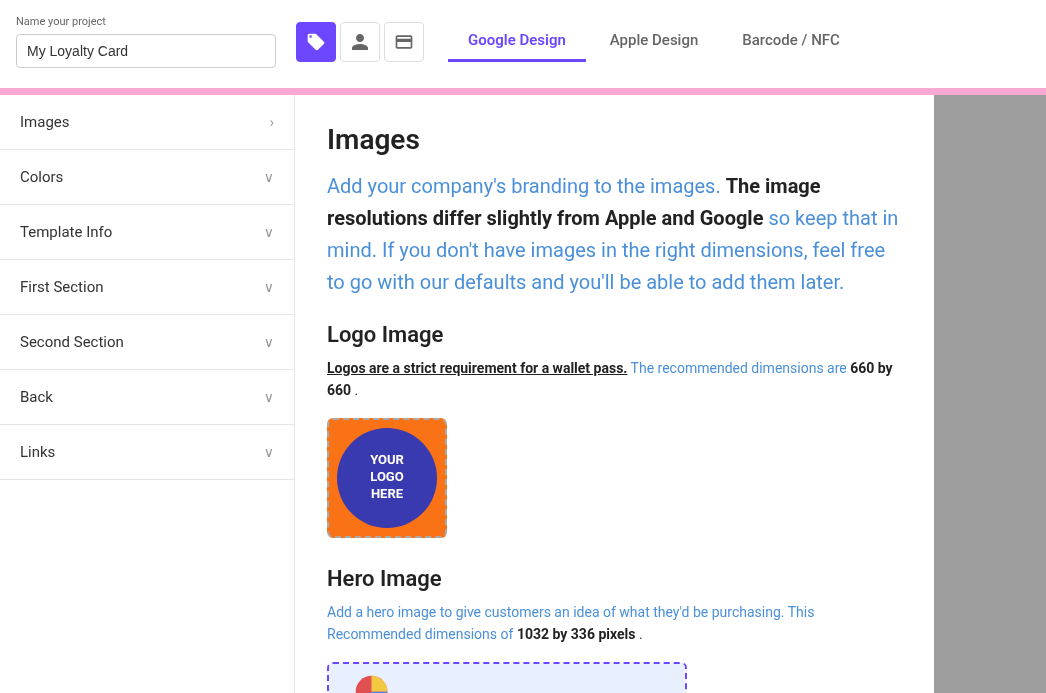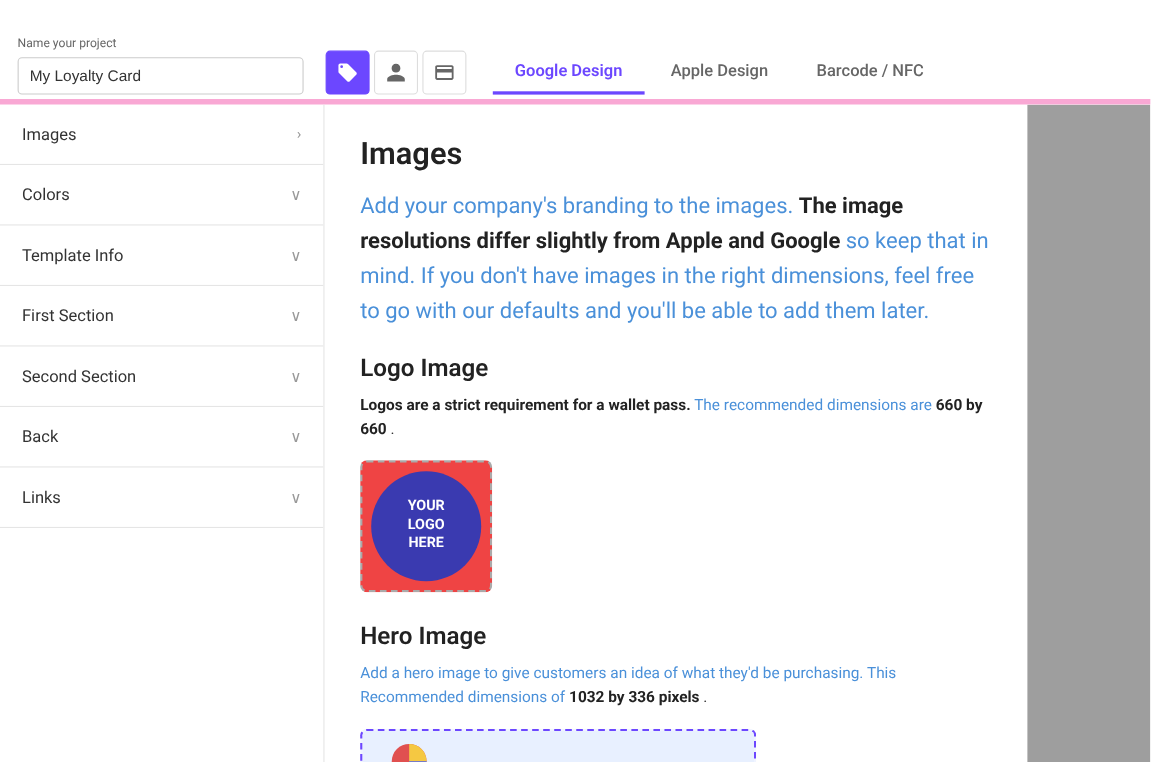--- a/index.html
+++ b/index.html
@@ -1,20 +1,20 @@
 <!DOCTYPE html>
 <html><head>
   <meta charset="utf-8">
   <style>
     * { box-sizing: border-box; margin: 0; padding: 0; }
     body { font-family: -apple-system, BlinkMacSystemFont, 'Segoe UI', Roboto, sans-serif; background: #fff; color: #333; font-size: 14px; }
 
     .app-container { display: flex; flex-direction: column; height: 693px; width: 1046px; overflow: hidden; }
 
-    .top-bar { display: flex; align-items: flex-end; padding: 10px 16px 4px 16px; border-bottom: 5px solid #f9a8d4; height: 95px; }
+    .top-bar { display: flex; align-items: center; padding: 10px 16px 16px 16px; border-bottom: 7px solid #f9a8d4; height: 95px; }
 
     .left-panel { width: 295px; flex-shrink: 0; border-right: 1px solid #e5e5e5; overflow-y: auto; height: 598px; }
 
     .main-content { display: flex; flex: 1; overflow: hidden; }
 
     .project-name-section { width: 260px; padding: 0; }
     .project-name-label { font-size: 11px; color: #666; margin-bottom: 6px; display: block; }
     .project-name-input { width: 100%; padding: 8px 10px; border: 1px solid #ccc; border-radius: 4px; font-size: 14px; color: #333; outline: none; }
 
     .top-right { display: flex; flex: 1; align-items: flex-end; padding-left: 20px; gap: 0; }
@@ -34,23 +34,23 @@
     .content-area { flex: 1; padding: 28px 32px; overflow-y: auto; height: 598px; }
 
     .section-title { font-size: 28px; font-weight: 600; color: #222; margin-bottom: 14px; }
     .section-desc { font-size: 20px; color: #4a90d9; line-height: 1.6; margin-bottom: 24px; }
     .section-desc strong { color: #222; }
 
     .subsection-title { font-size: 22px; font-weight: 600; color: #222; margin-bottom: 10px; margin-top: 8px; }
     .subsection-desc { font-size: 14px; line-height: 1.6; margin-bottom: 16px; }
     .subsection-desc strong { color: #222; font-weight: 700; }
     .subsection-desc .blue { color: #4a90d9; margin-top: 24px; }
-    .subsection-desc .black { color: #222; }
-
-    .logo-placeholder { width: 120px; height: 120px; border: 2px dashed #aaa; border-radius: 6px; display: flex; align-items: center; justify-content: center; margin-bottom: 28px; background: #ef4444; }
+    .subsection-desc .black { color: #222; text-decoration: underline; }
+
+    .logo-placeholder { width: 120px; height: 120px; border: 2px dashed #aaa; border-radius: 6px; display: flex; align-items: center; justify-content: center; margin-bottom: 28px; background: #f97316; }
     .logo-circle { width: 100px; height: 100px; border-radius: 50%; background: #3a3ab0; display: flex; align-items: center; justify-content: center; flex-direction: column; }
     .logo-text { color: #fff; font-size: 13px; font-weight: 700; text-align: center; line-height: 1.3; }
 
     .hero-section { margin-top: 10px; }
     .hero-image-container { position: relative; width: 360px; border: 2px dashed #6c47ff; border-radius: 6px; overflow: hidden; height: 115px; background: #f0f4ff; }
 
     .delete-btn { position: absolute; right: -36px; top: 50%; transform: translateY(-50%); cursor: pointer; color: #e53e3e; font-size: 22px; font-weight: bold; }
 
     .hero-wrapper { position: relative; display: inline-block; }
 

